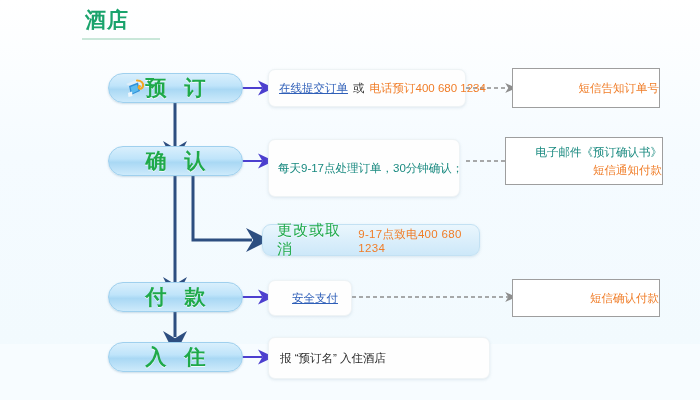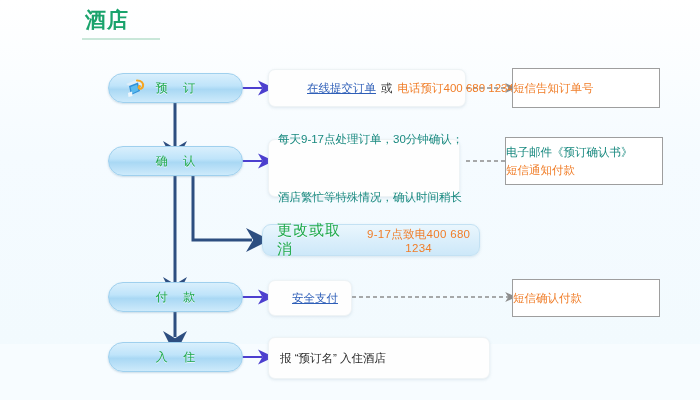--- a/index.html
+++ b/index.html
@@ -49,22 +49,22 @@
     border-radius: 15px;
     background: linear-gradient(180deg, #d9effc 0%, #bfe4fa 42%, #a9d8f4 55%, #cdeafb 100%);
     border: 1px solid #9fd0ee;
     box-shadow: 0 1px 2px rgba(120,160,185,0.35);
     box-sizing: border-box;
     display: flex;
     align-items: center;
     justify-content: center;
   }
   .stage-label {
-    font-size: 12px;
-    font-weight: normal;
+    font-size: 21px;
+    font-weight: bold;
     color: #1fa94a;
     letter-spacing: 6px;
     text-indent: 6px;
     text-shadow: 0 1px 0 rgba(255,255,255,0.75);
     line-height: 18px;
   }
   .stage .bk-icon {
     position: absolute;
     left: 14px;
     top: 3px;
@@ -119,32 +119,31 @@
     font-weight: normal;
     color: #1fa94a;
     letter-spacing: 1px;
     text-shadow: 0 1px 0 rgba(255,255,255,0.6);
   }
   .cancel-sub {
     font-size: 11.5px;
     color: #f07d28;
     margin-left: 9px;
     letter-spacing: 0.3px;
-    text-align: center;
   }
 
   
   .resultbox {
     position: absolute;
     background: #ffffff;
     border: 1px solid #9e9e9e;
     box-sizing: border-box;
     display: flex;
     flex-direction: column;
-    align-items: flex-start;
+    align-items: flex-end;
     justify-content: center;
   }
   .resultbox .rline {
     font-size: 11.5px;
     line-height: 18px;
     color: #f07d28;
     white-space: nowrap;
   }
   .resultbox .rline.tealline {
     color: #18897f;
@@ -213,28 +212,27 @@
 
   <div class="stage" style="left:108px; top:342px;">
     <span class="stage-label">入 住</span>
   </div>
 
   <div class="stage" style="left:108px; top:282px;">
     <span class="stage-label">付 款</span>
   </div>
 
   <div class="infobox" style="left:268px; top:69px; width:198px; height:38px;">
-    <div class="line" style="padding-left:10px;margin-left:28px;">
+    <div class="line" style="padding-left:10px;">
       <span class="link-underline">在线提交订单</span><span class="dk" style="margin:0 5px;">或</span><span class="ora">电话预订400 680 1234</span>
     </div>
   </div>
 
   <div class="infobox" style="left:268px; top:139px; width:192px; height:58px;gap:40px;">
     <div class="line" style="padding-left:9px;">每天9-17点处理订单，30分钟确认；</div>
-    <div class="line" style="padding-left:9px;">酒店繁忙等特殊情况，确认时间稍长</div>
   </div>
 
   <div class="infobox" style="left:268px; top:280px; width:84px; height:36px;">
     <div class="line" style="padding-left:10px;text-align:center;">
       <span class="link-underline">安全支付</span>
     </div>
   </div>
 
   <div class="infobox" style="left:268px; top:337px; width:222px; height:42px;">
     <div class="line dk" style="padding-left:11px; color:#2b2b2b;">报 “预订名” 入住酒店</div>

